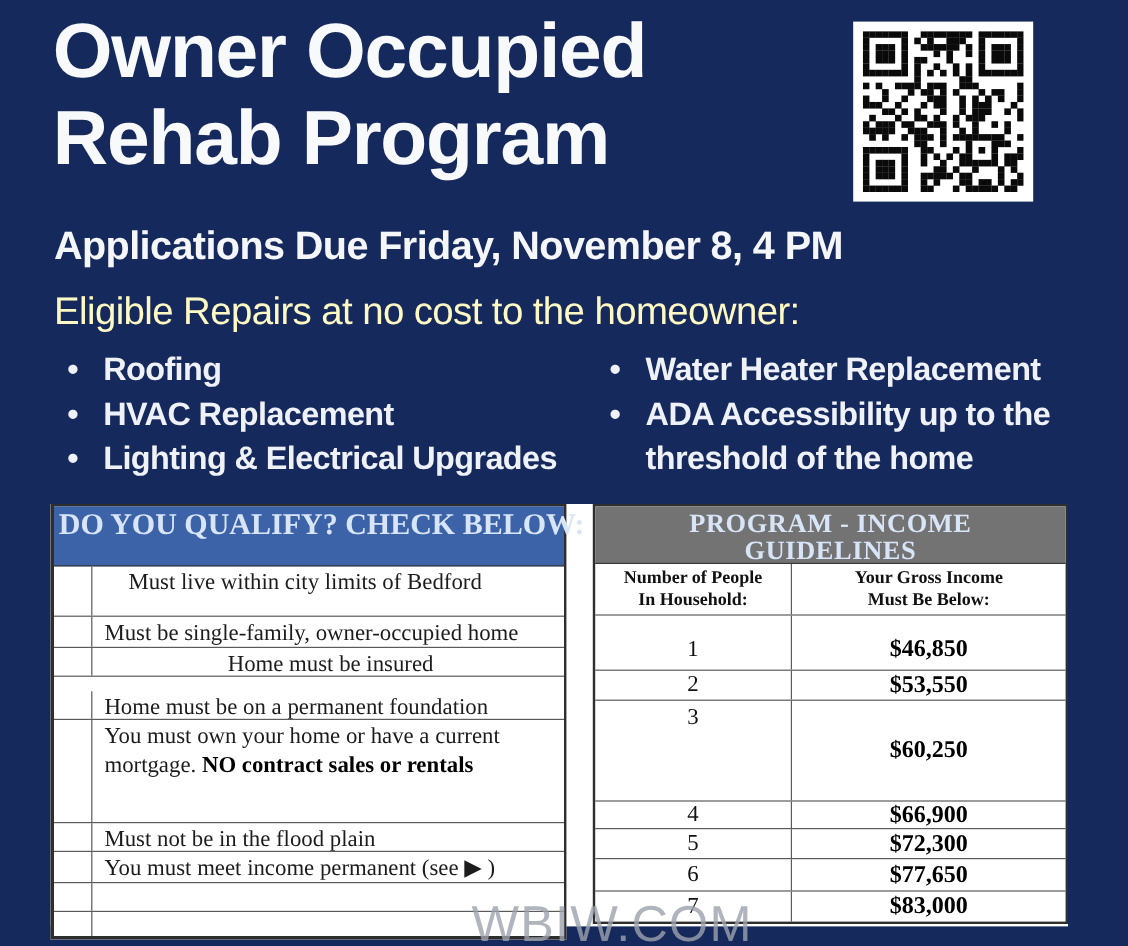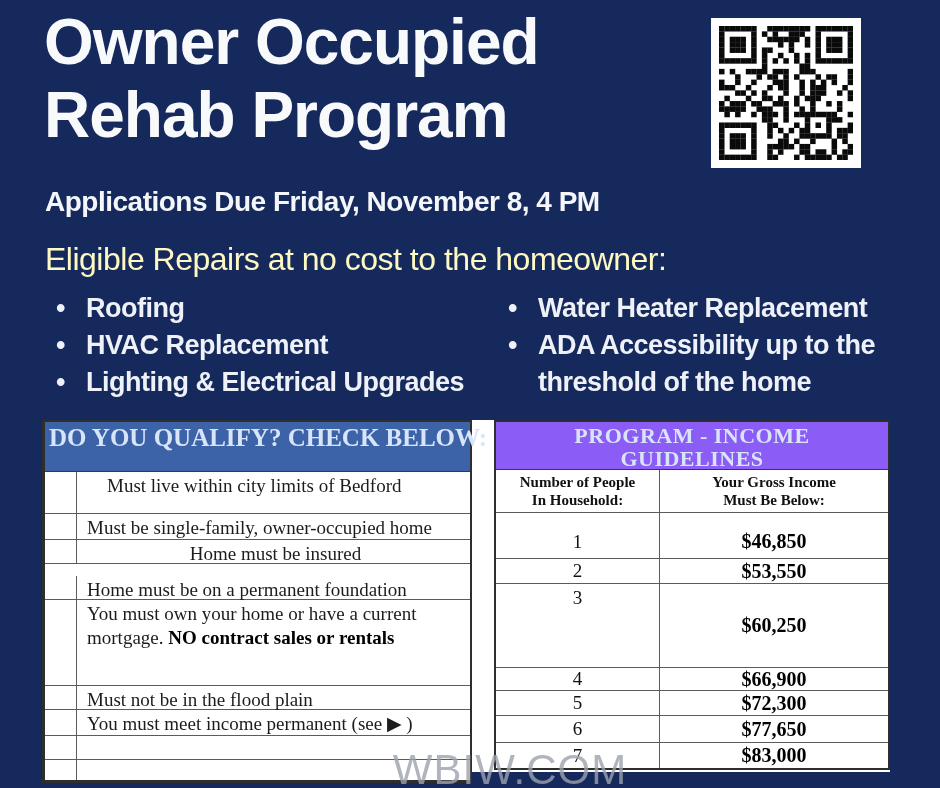--- a/index.html
+++ b/index.html
@@ -17,21 +17,21 @@
     letter-spacing:-1px;
   }
   
   .qr-box{
     left:711px;top:18px;width:150px;height:150px;background:#ffffff;
     display:flex;align-items:center;justify-content:center;
   }
   
   .deadline{
     left:45px;top:186px;width:700px;
-    color:#f4f6fa;font-weight:700;font-size:28px;letter-spacing:-0.5px;
+    color:#f4f6fa;font-weight:700;font-size:33px;letter-spacing:-0.5px;
   }
   .repairs-heading{
     left:45px;top:241px;width:760px;
     color:#fef9c3;font-weight:400;font-size:32px;letter-spacing:-0.5px;
   }
   
   .bullets{color:#eef1f7;font-weight:700;font-size:27px;letter-spacing:-0.5px;}
   .bullets-left{left:50px;top:290px;width:430px;}
   .bullets-right{left:502px;top:290px;width:396px;}
   .bullet-item{display:flex;line-height:37px;}
@@ -59,21 +59,21 @@
     padding:2px 6px 0 10px;
   }
   .q-text b{color:#000;}
 
   .i-table{
     left:494px;top:420px;width:396px;background:#ffffff;
     border:2px solid #2e2e2e;
     font-family:"Liberation Serif",serif;
   }
   .i-header{
-    height:48px;background:#8b5cf6;color:#d8e5f8;text-align:center;
+    height:48px;background:#737373;color:#d8e5f8;text-align:center;
     font-weight:700;font-size:22px;line-height:23px;padding-top:2px;
     border-bottom:1px solid #3a3a3a;box-sizing:border-box;letter-spacing:0.5px;
   }
   .i-colhead{display:flex;height:43px;border-bottom:1px solid #5b5b5b;box-sizing:border-box;}
   .i-c1{width:164px;flex:0 0 164px;border-right:1px solid #5b5b5b;box-sizing:border-box;}
   .i-c2{flex:1;}
   .i-colhead .i-c1,.i-colhead .i-c2{
     font-weight:700;font-size:15px;line-height:18px;color:#111;
     text-align:center;padding-top:3px;
   }

